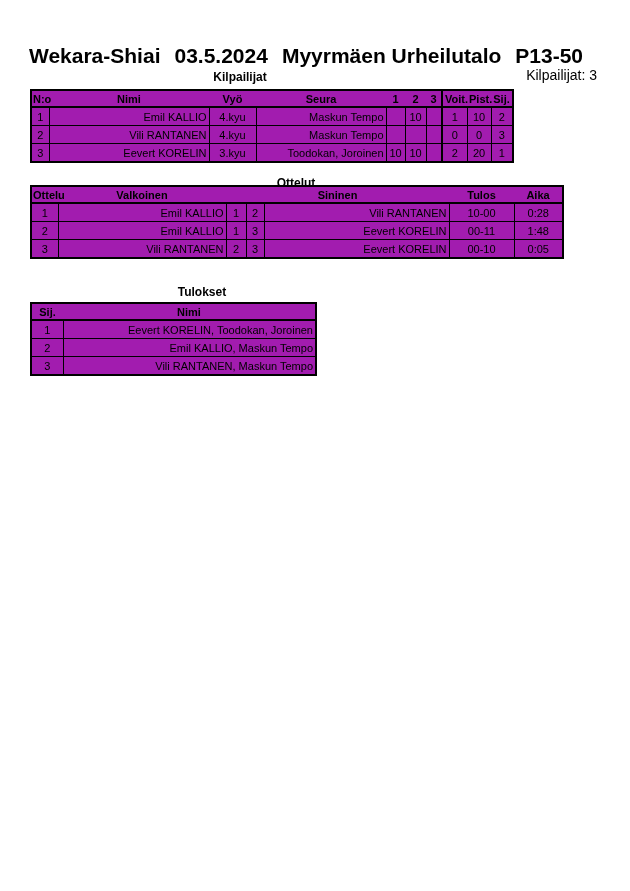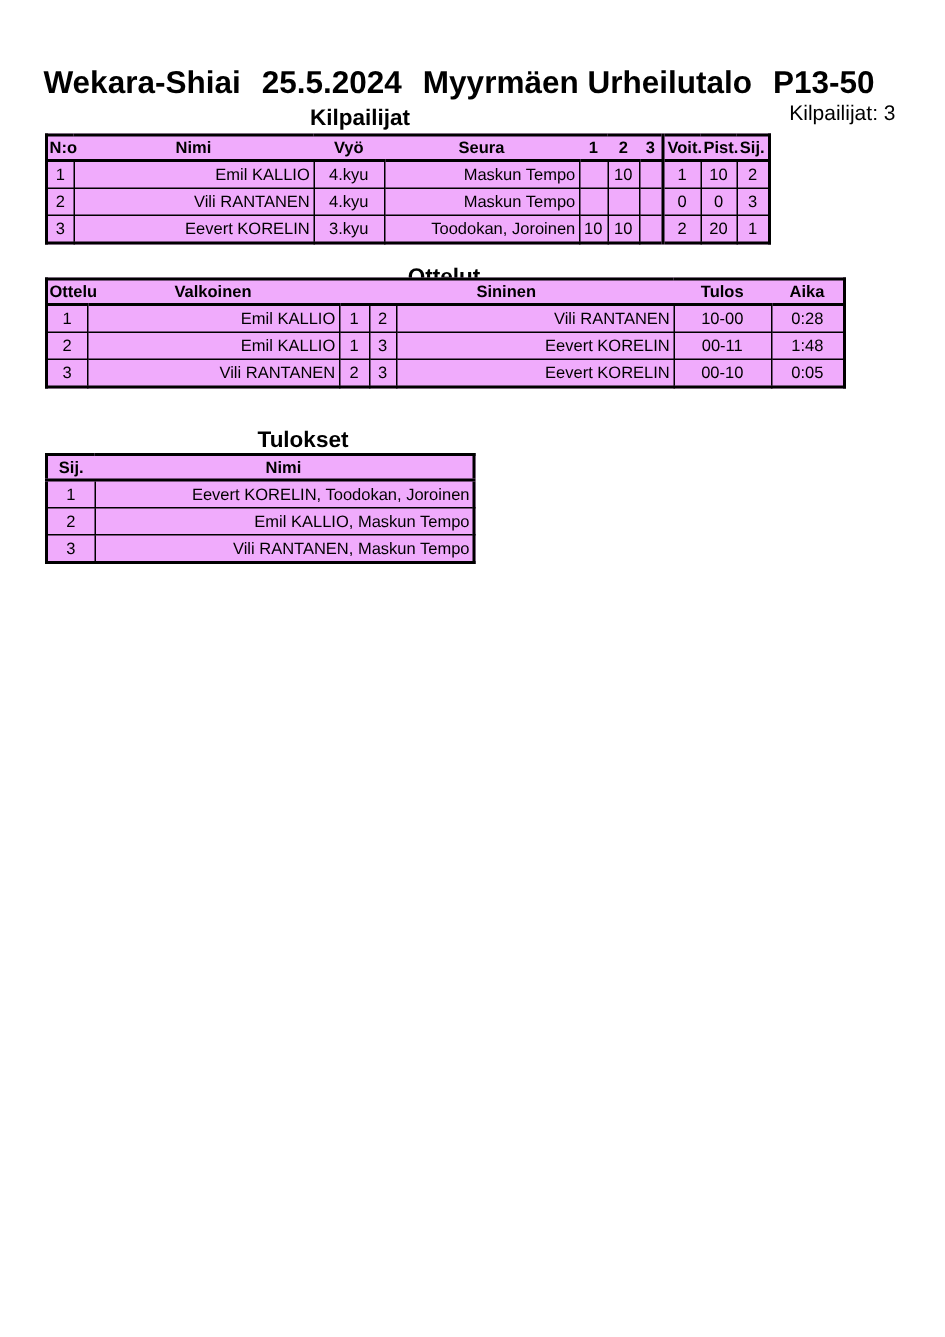--- a/index.html
+++ b/index.html
@@ -16,32 +16,32 @@
     display:flex;justify-content:center;gap:14px;
     font-size:21px;font-weight:bold;white-space:nowrap;
   }
   .count-label{
     position:absolute;top:67px;right:33px;
     font-size:14px;
   }
   .section-label{
     position:absolute;
     width:150px;text-align:center;
-    font-size:15px;font-weight:bold;
+    font-size:12px;font-weight:bold;
   }
   #lbl-kilpailijat{top:70px;left:165px;}
   #lbl-ottelut{top:176px;left:221px;text-decoration:underline;}
   #lbl-tulokset{top:285px;left:127px;}
 
   table.tbl{
     position:absolute;
     border-collapse:collapse;
     table-layout:fixed;
     border:2px solid #000;
-    background:#f0abfc;
+    background:#a21caf;
   }
   #tbl-kilpailijat{top:89px;left:30px;width:482px;}
   #tbl-ottelut{top:185px;left:30px;width:532px;}
   #tbl-tulokset{top:302px;left:30px;width:285px;}
 
   .tbl th{
     height:15px;
     padding:0 2px;
     font-size:11px;font-weight:bold;
     text-align:center;vertical-align:middle;
@@ -61,21 +61,21 @@
   .tbl td.al{text-align:right;padding-left:7px;}
   .thick-l{border-left:2px solid #000 !important;}
 </style>
 </head>
 <body>
 
 <div class="page">
 
   <div class="doc-title">
     <span>Wekara-Shiai</span>
-    <span>25.5.2024</span>
+    <span>03.5.2024</span>
     <span>Myyrmäen Urheilutalo</span>
     <span>P13-50</span>
   </div>
 
   <div class="count-label">Kilpailijat: 3</div>
 
   <div class="section-label" id="lbl-kilpailijat">Kilpailijat</div>
 
   <table class="tbl" id="tbl-kilpailijat">
     <colgroup>

